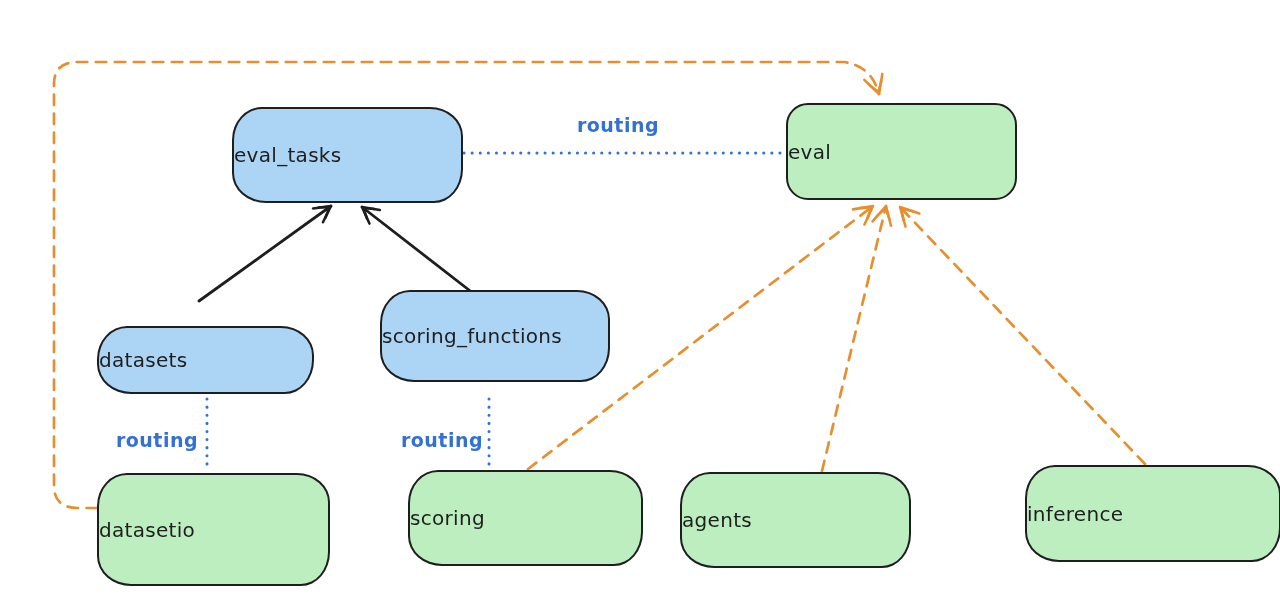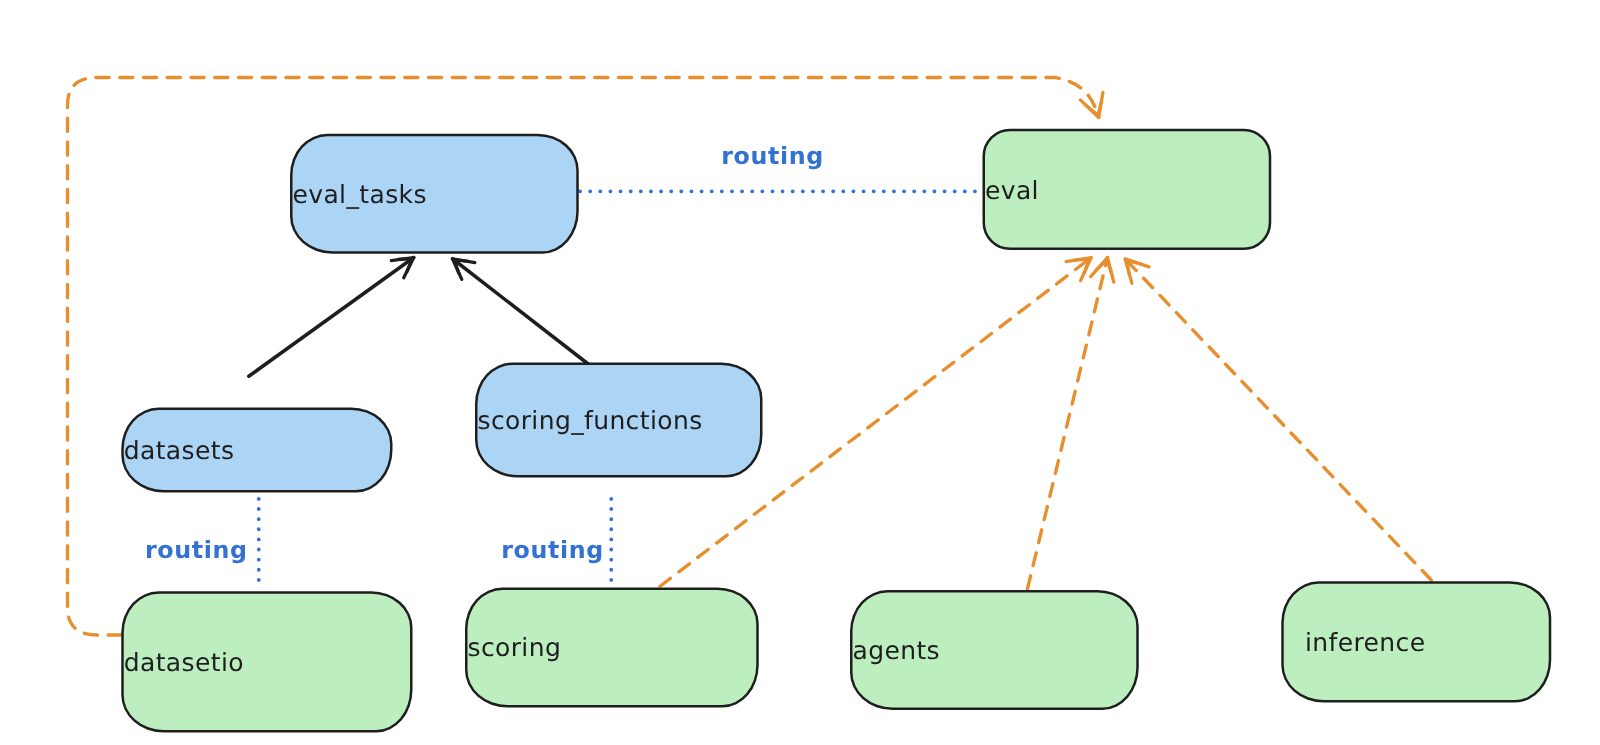--- a/index.html
+++ b/index.html
@@ -39,23 +39,23 @@
     letter-spacing:0.3px;
   }
   .node.blue{background:var(--blue-fill);}
   .node.green{background:var(--green-fill);}
 
   .n-eval-tasks{left:232px;top:107px;width:231px;height:96px;}
   .n-eval{left:786px;top:103px;width:231px;height:97px;border-radius:22px;}
   .n-datasets{left:97px;top:305px;width:217px;height:68px;margin-top:21px;}
   .n-scoring-functions{left:380px;top:290px;width:230px;height:92px;}
   .n-datasetio{left:97px;top:473px;width:233px;height:113px;}
-  .n-scoring{left:372px;top:470px;width:235px;height:96px;}
+  .n-scoring{left:408px;top:470px;width:235px;height:96px;}
   .n-agents{left:680px;top:472px;width:231px;height:96px;}
-  .n-inference{left:1025px;top:465px;width:216px;height:97px;padding-left:17px;}
+  .n-inference{left:1025px;top:465px;width:256px;height:97px;}
 
   .routing-label{
     position:absolute;
     transform:translateX(-50%);
     color:var(--routing-blue);
     font-size:19px;font-weight:bold;
     letter-spacing:0.5px;
     white-space:nowrap;
     text-align:right;
   }

